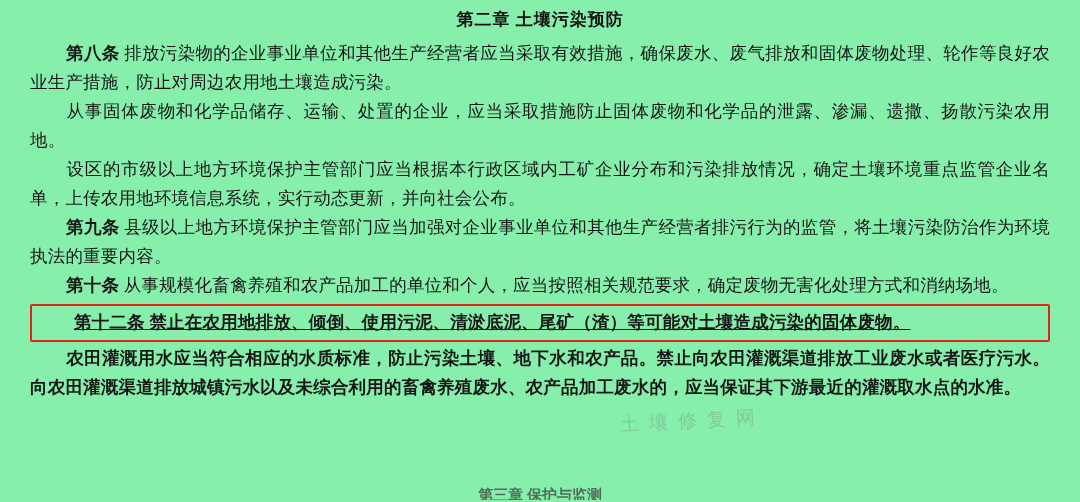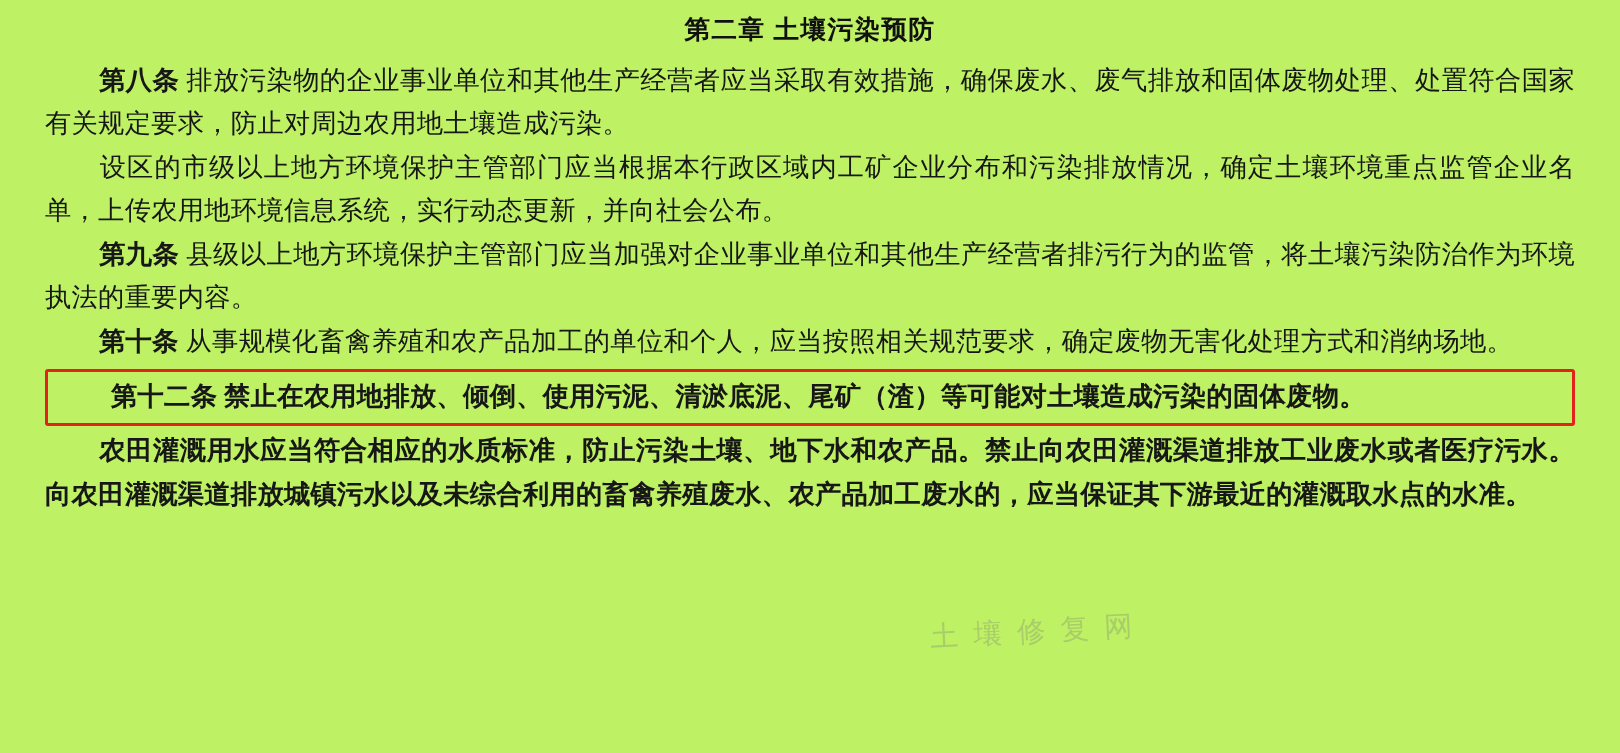--- a/index.html
+++ b/index.html
@@ -11,21 +11,21 @@
     width: 1080px;
     height: 502px;
     overflow: hidden;
     font-family: "Liberation Serif", "DejaVu Serif", serif;
     color: #1a1a1a;
   }
   .page {
     position: relative;
     width: 1080px;
     height: 502px;
-    background: #bef264;
+    background: #86efac;
     box-sizing: border-box;
     padding: 6px 30px 0 30px;
   }
   .chapter-title {
     text-align: center;
     font-size: 17px;
     font-weight: bold;
     letter-spacing: 1px;
     margin: 2px 0 8px 0;
     color: #111;
@@ -52,20 +52,21 @@
   }
   .highlight-box {
     border: 2px solid #e2231a;
     border-radius: 2px;
     padding: 2px 6px 3px 6px;
     box-sizing: border-box;
   }
   .highlight-box .para {
     margin: 0;
     font-weight: bold;
+    text-decoration: underline;
   }
   .bold-para {
     font-weight: bold;
   }
   .footer-hint {
     position: absolute;
     left: 0;
     right: 0;
     bottom: 2px;
     text-align: center;
@@ -90,35 +91,37 @@
     transform: rotate(-3deg);
   }
 </style>
 </head>
 <body>
 
 <div class="page">
 
   <div class="chapter-title">第二章 土壤污染预防</div>
 
-  <p class="para"><span class="indent"></span><span class="art">第八条</span> <span>排放污染物的企业事业单位和其他生产经营者应当采取有效措施，确保废水、废气排放和固体废物处理、处置符合国家有关规定要求，防止对周边农用地土壤造成污染。</span></p>
+  <p class="para"><span class="indent"></span><span class="art">第八条</span> <span>排放污染物的企业事业单位和其他生产经营者应当采取有效措施，确保废水、废气排放和固体废物处理、轮作等良好农业生产措施，防止对周边农用地土壤造成污染。</span></p>
 
+  <p class="para"><span class="indent"></span><span>从事固体废物和化学品储存、运输、处置的企业，应当采取措施防止固体废物和化学品的泄露、渗漏、遗撒、扬散污染农用地。</span></p>
 
   <p class="para"><span class="indent"></span><span>设区的市级以上地方环境保护主管部门应当根据本行政区域内工矿企业分布和污染排放情况，确定土壤环境重点监管企业名单，上传农用地环境信息系统，实行动态更新，并向社会公布。</span></p>
 
   <p class="para"><span class="indent"></span><span class="art">第九条</span> <span>县级以上地方环境保护主管部门应当加强对企业事业单位和其他生产经营者排污行为的监管，将土壤污染防治作为环境执法的重要内容。</span></p>
 
   <p class="para"><span class="indent"></span><span class="art">第十条</span> <span>从事规模化畜禽养殖和农产品加工的单位和个人，应当按照相关规范要求，确定废物无害化处理方式和消纳场地。</span></p>
 
 
 
   <div class="highlight-wrap">
     <div class="highlight-box">
       <p class="para"><span class="indent"></span><span class="art">第十二条</span> <span>禁止在农用地排放、倾倒、使用污泥、清淤底泥、尾矿（渣）等可能对土壤造成污染的固体废物。</span></p>
     </div>
   </div>
 
   <p class="para bold-para"><span class="indent"></span><span>农田灌溉用水应当符合相应的水质标准，防止污染土壤、地下水和农产品。禁止向农田灌溉渠道排放工业废水或者医疗污水。向农田灌溉渠道排放城镇污水以及未综合利用的畜禽养殖废水、农产品加工废水的，应当保证其下游最近的灌溉取水点的水准。</span></p>
 
   <div class="watermark">土壤修复网</div>
 
+  <div class="footer-hint">第三章 保护与监测</div>
 
 </div>
 
 </body></html>

